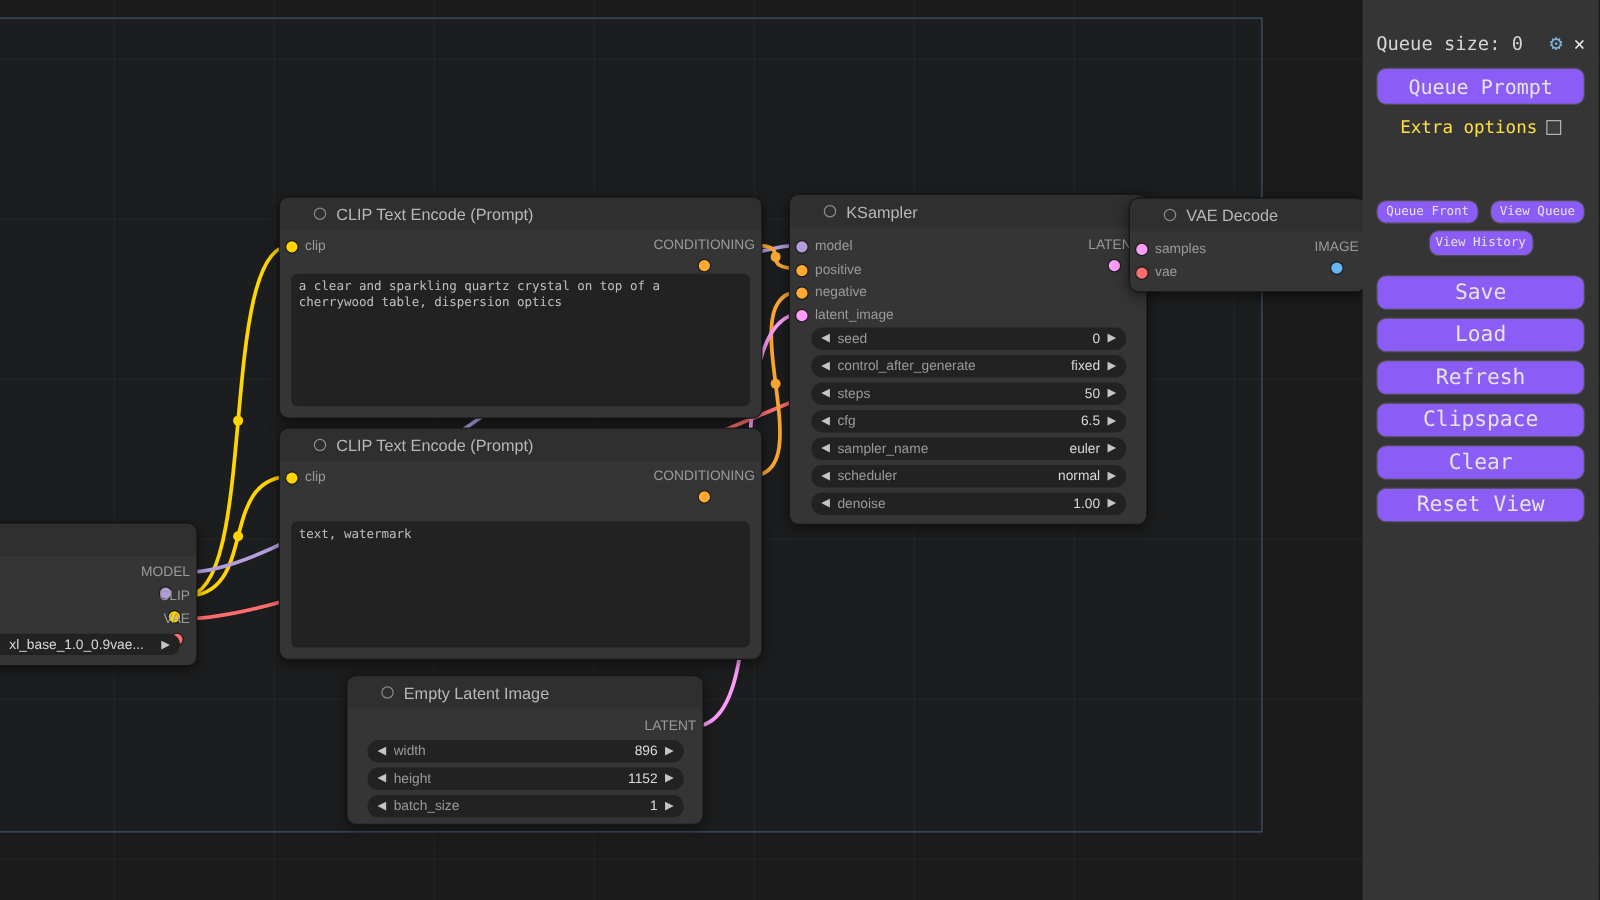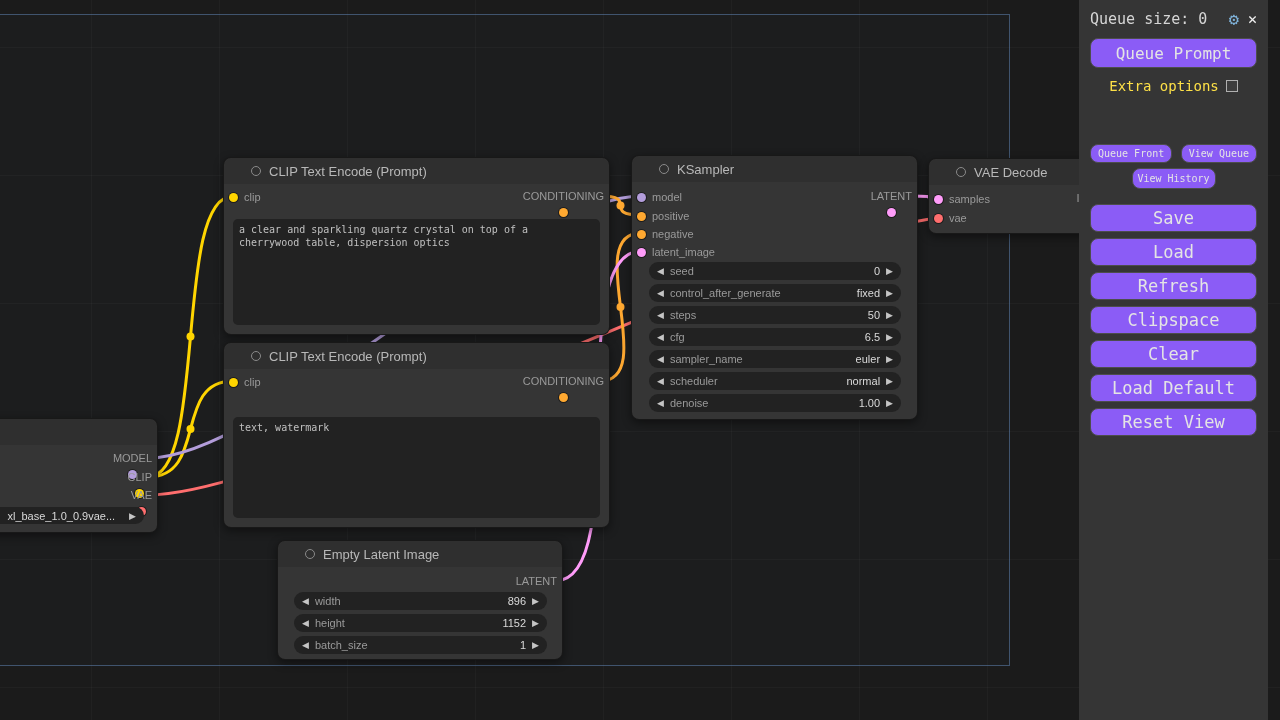--- a/index.html
+++ b/index.html
@@ -42,22 +42,22 @@
     font-size:10px; line-height:1.25; padding:5px 6px; border-radius:5px; }
 
   .widget { position:absolute; left:17px; right:16px; height:18px; background:#222;
     border-radius:9px; display:flex; align-items:center; padding:0 8px; gap:6px;
     font-size:11px; cursor:pointer; }
   .warr { color:#c5c5c5; font-size:9px; font-family:"DejaVu Sans", sans-serif; flex:none; }
   .wlabel { color:#9a9a9a; white-space:nowrap; overflow:hidden; }
   .wvalue { margin-left:auto; color:#d9d9d9; white-space:nowrap; }
 
   
-  .sidebar { position:absolute; right:12px; top:0; width:189px; height:720px; background:#353535;
-    z-index:10; padding:8px 11px; font-family:"DejaVu Sans Mono", monospace; color:#d6d6d6; }
+  .sidebar { position:absolute; right:1px; top:0; width:189px; height:720px; background:#353535;
+    z-index:10; padding:24px 11px; font-family:"DejaVu Sans Mono", monospace; color:#d6d6d6; }
   .queue-row { height:22px; display:flex; align-items:center; font-size:15px; margin-bottom:8px; }
   .gear { margin-left:auto; color:#7fb2d9; font-size:17px; cursor:pointer; }
   .closex { margin-left:9px; color:#efefef; font-size:15px; cursor:pointer; }
   button.cbtn { display:block; font-family:"DejaVu Sans Mono", monospace; color:#e4e4e4;
     background:#8b5cf6; border:1px solid #4d4d4d; border-radius:8px; cursor:pointer; }
   .qp { width:100%; height:30px; font-size:16px; margin-bottom:10px; }
   .extra-row { display:flex; align-items:center; justify-content:center; gap:7px;
     font-size:14px; margin-bottom:7px; color:#fde047; }
   .cb { width:12px; height:12px; border:1px solid #b0b0b0; background:#3d3d3d;
     display:inline-block; cursor:pointer; }
@@ -205,21 +205,21 @@
       <span class="warr">▶</span>
     </div>
     <div class="widget" style="top:238px">
       <span class="warr">◀</span>
       <span class="wlabel">denoise</span>
       <span class="wvalue">1.00</span>
       <span class="warr">▶</span>
     </div>
   </div>
 
-  <div class="node" style="left:928px; top:158px; width:190px; height:76px;">
+  <div class="node" style="left:903px; top:158px; width:190px; height:76px;">
     <div class="ntitle">
       <span class="ndot"></span>
       <span class="ntext">VAE Decode</span>
     </div>
     <div class="slot in" style="top:33px">
       <span class="pdot c-latent"></span>
       <span>samples</span>
     </div>
     <div class="slot in" style="top:52px">
       <span class="pdot c-vae"></span>
@@ -276,17 +276,16 @@
       <button class="cbtn sbtn">View Queue</button>
     </div>
     <div class="vh-row">
       <button class="cbtn vh">View History</button>
     </div>
     <button class="cbtn big">Save</button>
     <button class="cbtn big">Load</button>
     <button class="cbtn big">Refresh</button>
     <button class="cbtn big">Clipspace</button>
     <button class="cbtn big">Clear</button>
-    <button class="cbtn big">Load Default</button>
     <button class="cbtn big">Reset View</button>
   </div>
 
 </div>
 
 </body></html>

